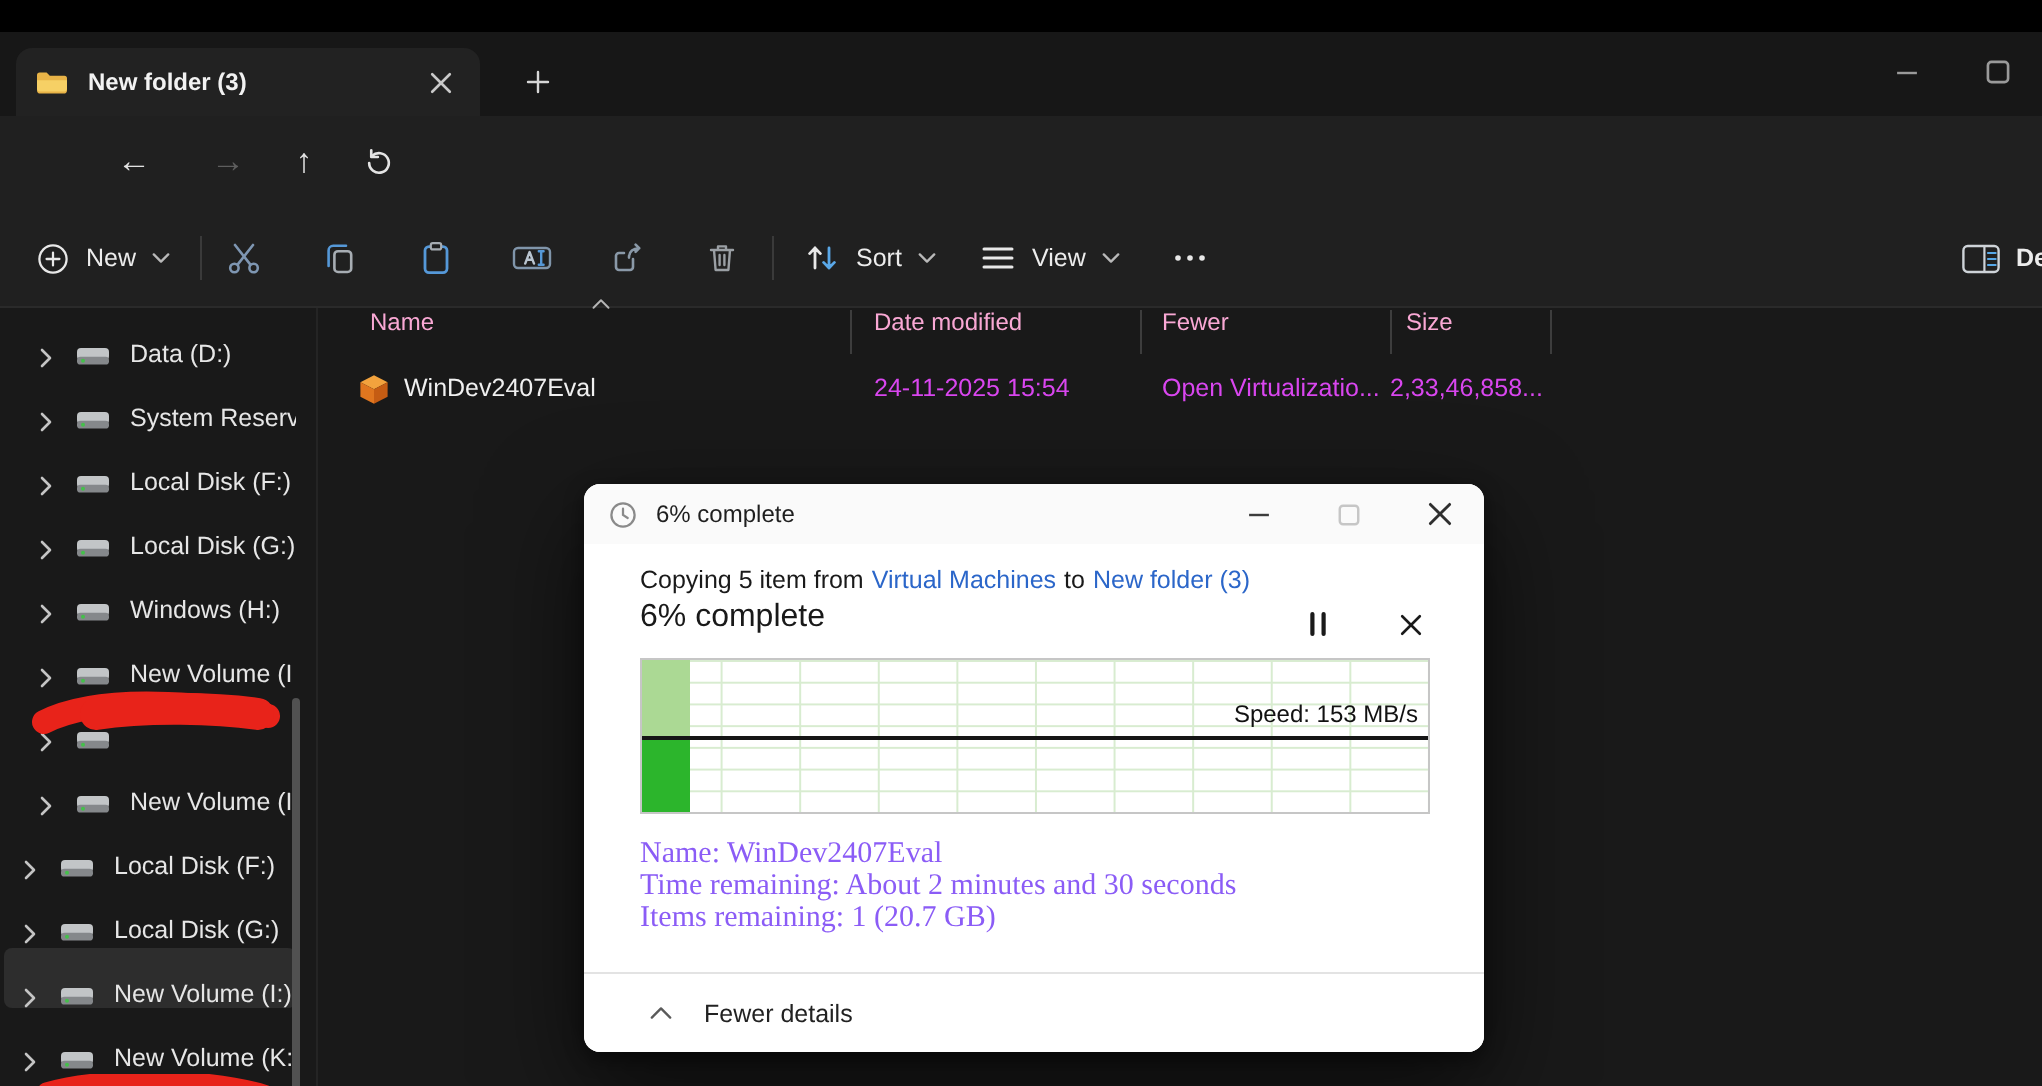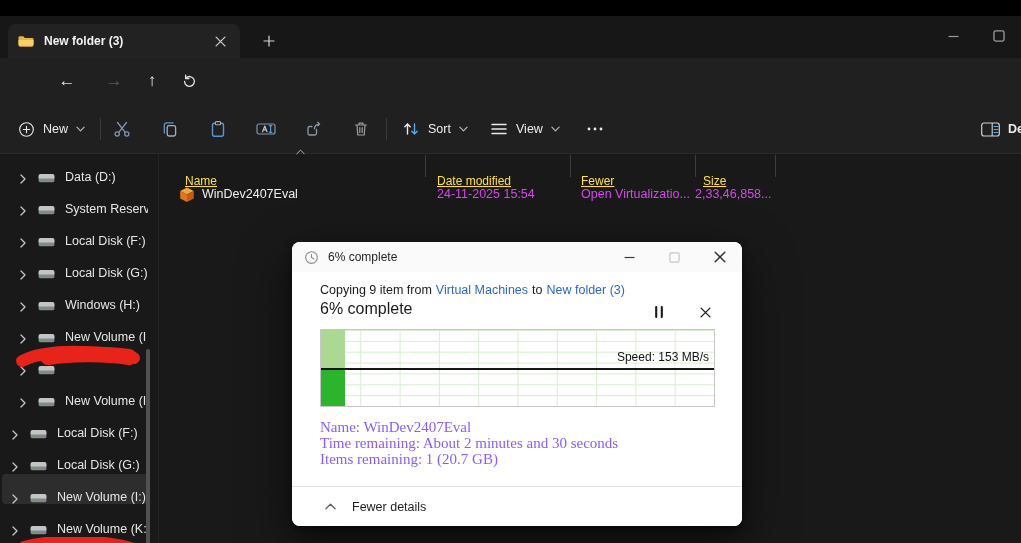--- a/index.html
+++ b/index.html
@@ -48,21 +48,21 @@
   .side-divider{position:absolute;left:158px;top:138px;width:1px;height:405px;background:#242424;}
   .side-item{position:absolute;left:2px;width:146px;height:30px;display:flex;align-items:flex-end;border-radius:4px;}
   .side-item.selected{background:#2d2d2d;}
   .side-item .chev{margin-left:18px;display:flex;color:#c4c4c4;}
   .side-item.lvl0 .chev{margin-left:10px;}
   .side-item .dr{margin-left:12px;display:flex;}
   .side-label{margin-left:10px;font-size:12.5px;color:#e6e6e6;white-space:nowrap;overflow:hidden;}
   .side-scroll{position:absolute;left:146px;top:333px;width:4px;height:210px;background:#515151;border-radius:2px;}
   .remnant{position:absolute;left:134px;top:335px;font-size:11px;color:#dcdcdc;z-index:4;}
   .scribble{position:absolute;z-index:6;pointer-events:none;}
-  .hdr-label{position:absolute;top:158px;font-size:12px;color:#fde047;text-decoration:underline;}
+  .hdr-label{position:absolute;top:138px;font-size:12px;color:#f9a8d4;}
   .hdr-div{position:absolute;top:139px;width:1px;height:22px;background:#3d3d3d;}
   .sort-caret{position:absolute;left:296px;top:133px;color:#b5b5b5;display:flex;}
   .filerow{position:absolute;left:163px;top:164px;width:612px;height:30px;border-radius:4px;}
   .cell{position:absolute;top:7px;font-size:12.5px;color:#d946ef;white-space:nowrap;}
   .fcube{position:absolute;left:15px;top:6px;display:flex;}
 
   
   .dialog{position:absolute;left:292px;top:226px;width:450px;height:284px;background:#fff;
           border-radius:8px;z-index:10;box-shadow:0 18px 50px rgba(0,0,0,.6),0 3px 10px rgba(0,0,0,.45);
           color:#1a1a1a;}
@@ -586,21 +586,21 @@
           </span>
         <span class="winbtn dlg-close">
             <svg width="12" height="12">
               <use href="#i-x"></use>
             </svg>
           </span>
       </div>
     </div>
 
     <div class="copy-line">
-      <span>Copying 9 item from</span>
+      <span>Copying 5 item from</span>
       <a class="lnk" href="#">Virtual Machines</a>
       <span>to</span>
       <a class="lnk" href="#">New folder (3)</a>
     </div>
 
     <span class="prog-head">6% complete</span>
     <span class="mini-btn" style="left:355px">
         <svg width="12" height="14">
           <use href="#i-pause"></use>
         </svg>

